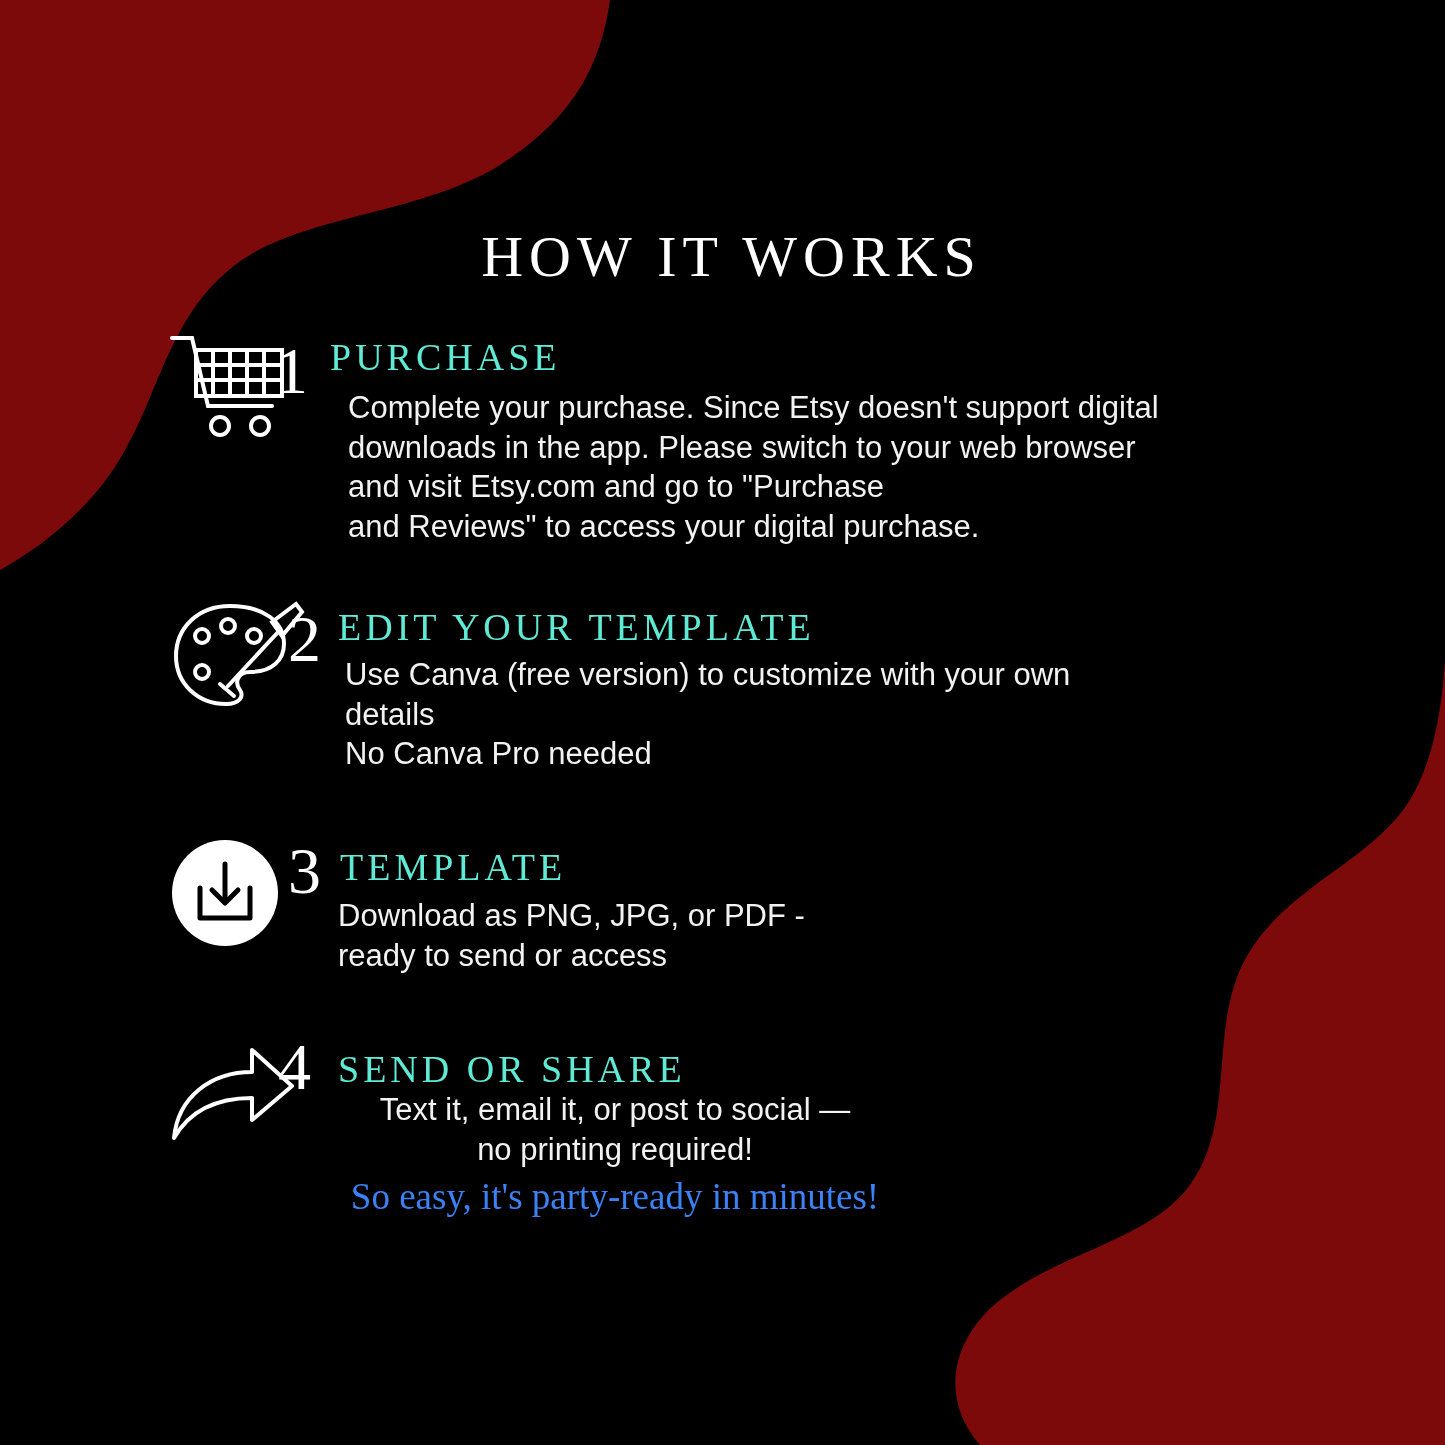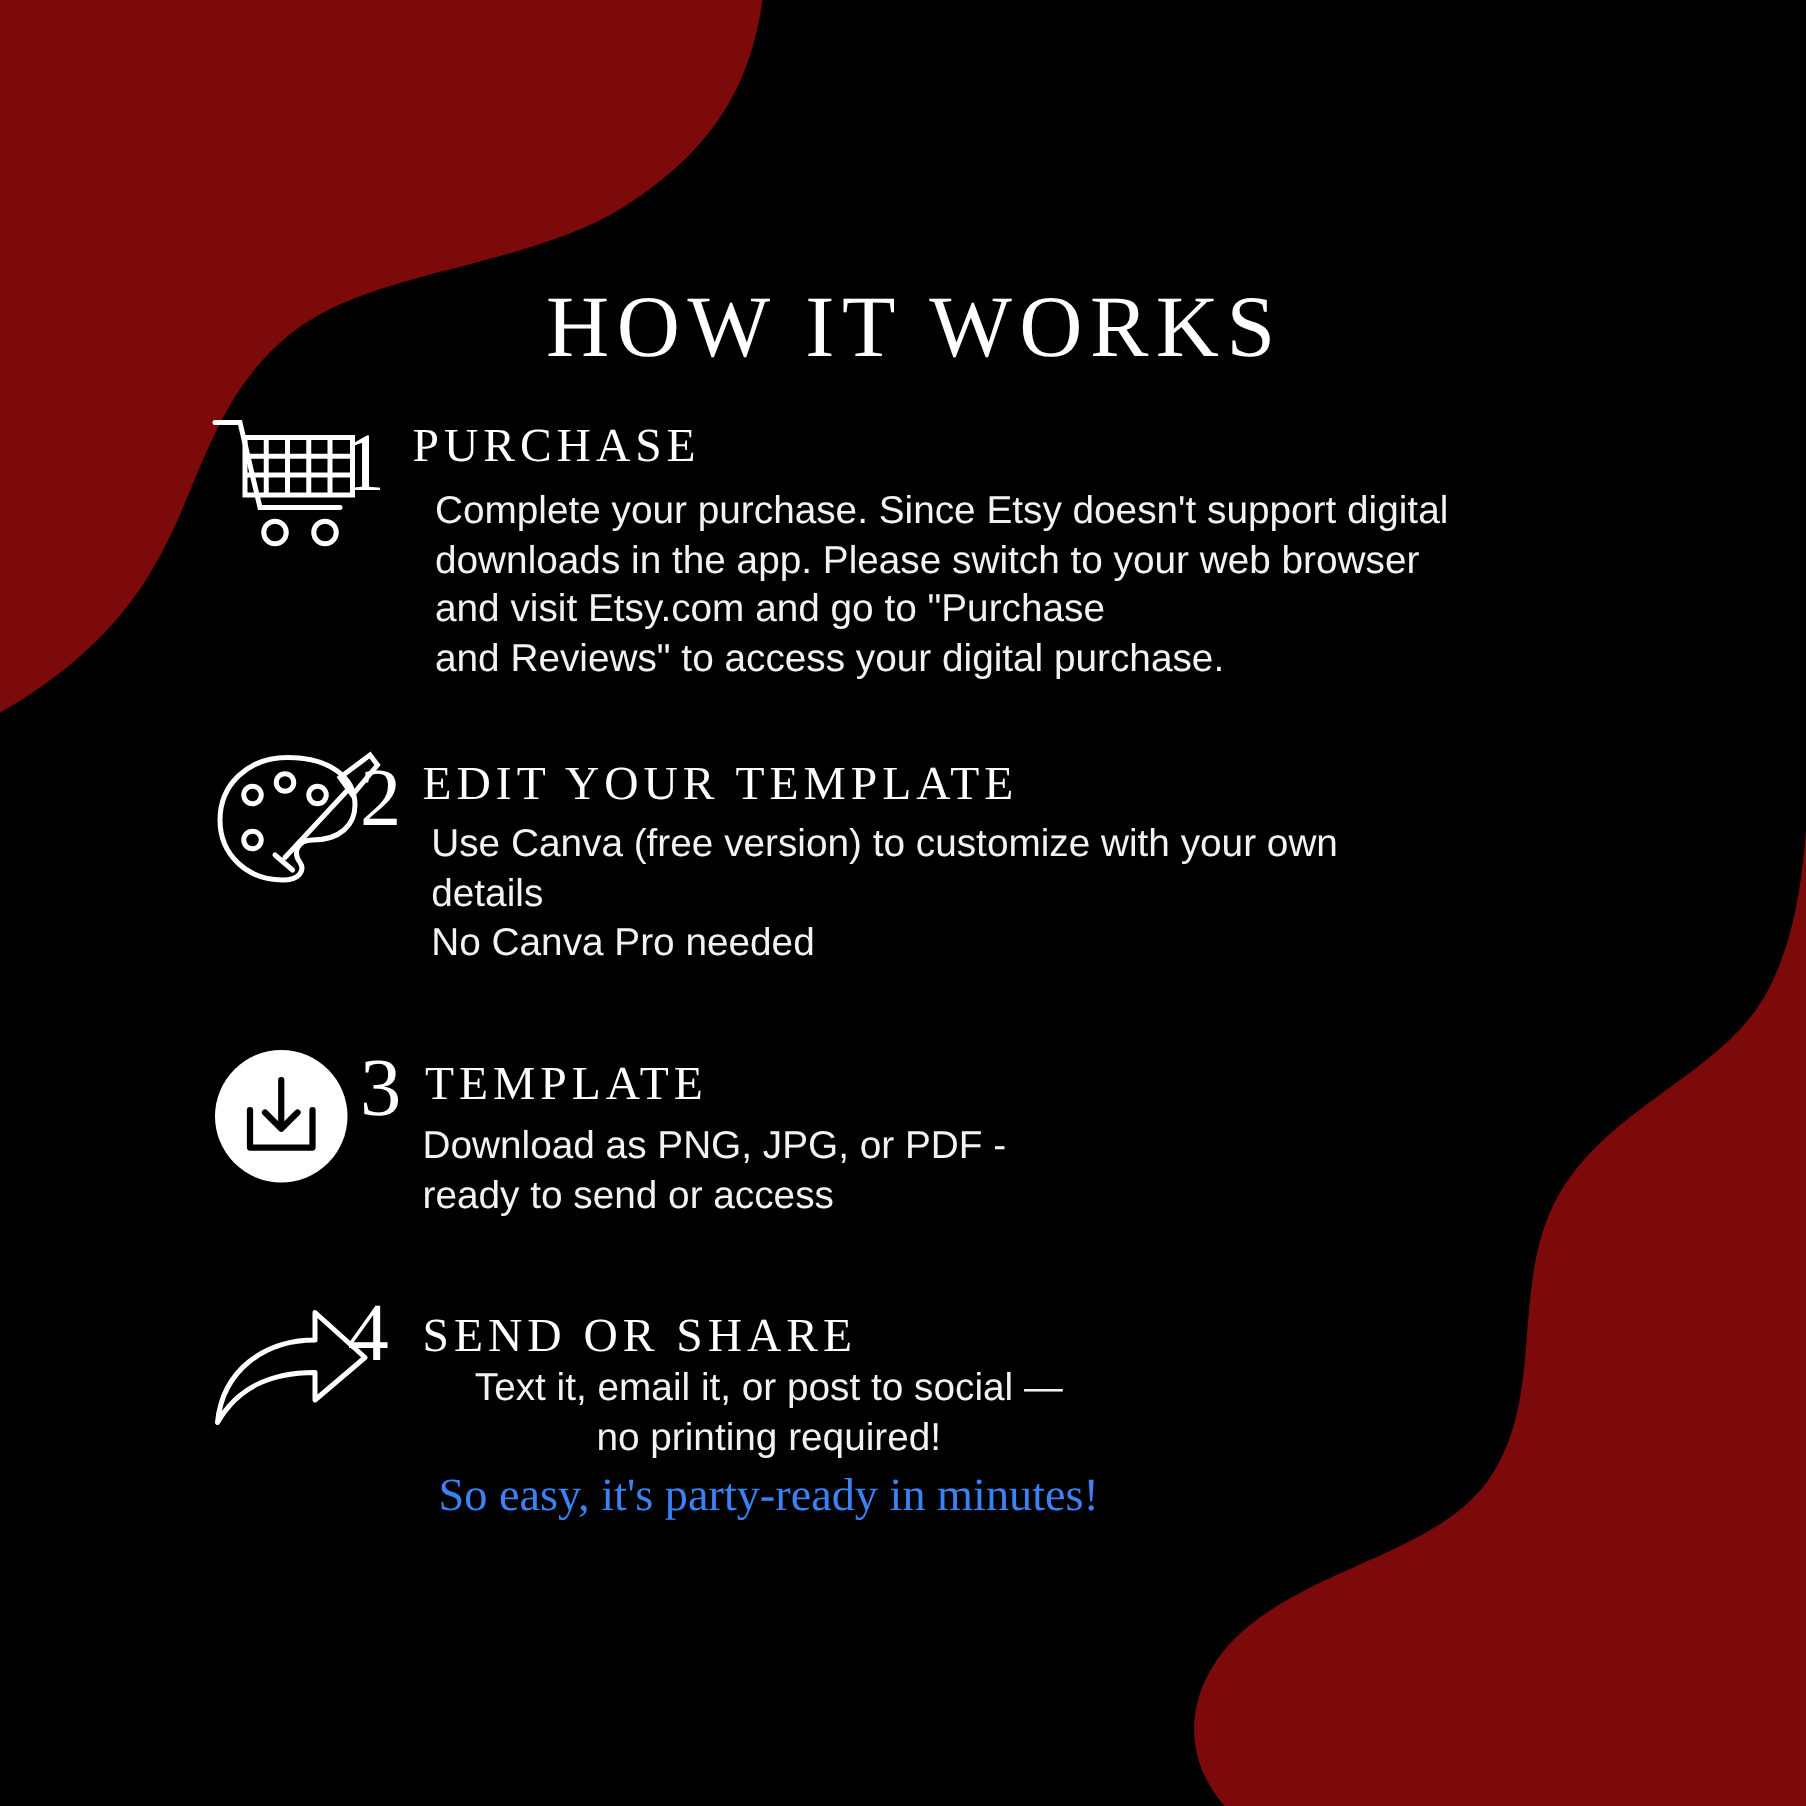--- a/index.html
+++ b/index.html
@@ -30,21 +30,21 @@
   }
 
   .page-title {
     position: absolute;
     left: 0;
     top: 228px;
     width: 1445px;
     text-align: center;
     color: #ffffff;
     font-family: "Liberation Serif", serif;
-    font-size: 70px;
+    font-size: 58px;
     letter-spacing: 6px;
     font-weight: 400;
     line-height: 1.0;
     padding-left: 18px;
     box-sizing: border-box;
   }
 
   .step {
     position: absolute;
   }
@@ -54,21 +54,21 @@
   }
   .step-num {
     position: absolute;
     color: #ffffff;
     font-family: "Liberation Serif", serif;
     font-weight: 400;
     line-height: 1;
   }
   .step-head {
     position: absolute;
-    color: #ffffff;
+    color: #5eead4;
     font-family: "Liberation Serif", serif;
     font-size: 38px;
     letter-spacing: 4px;
     line-height: 1;
     white-space: nowrap;
   }
   .step-body {
     position: absolute;
     color: #f2f2f2;
     font-family: "Liberation Sans", sans-serif;

